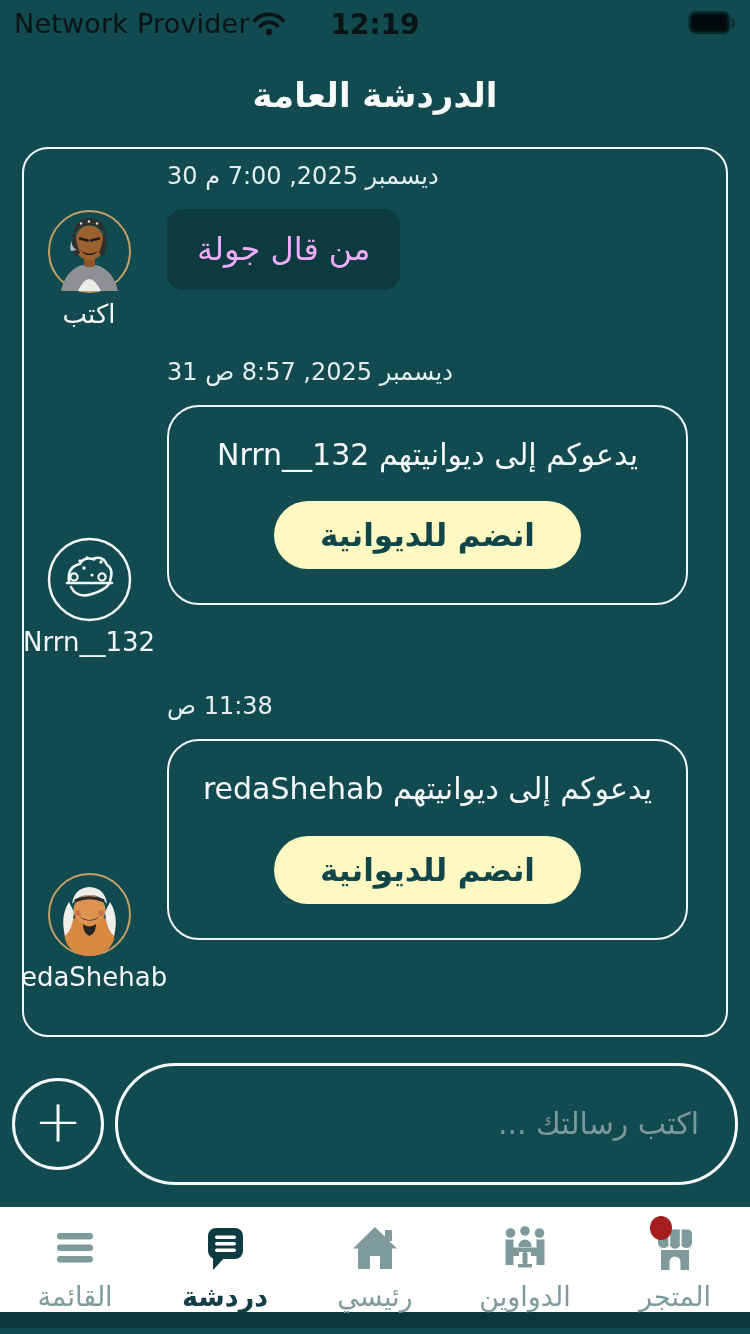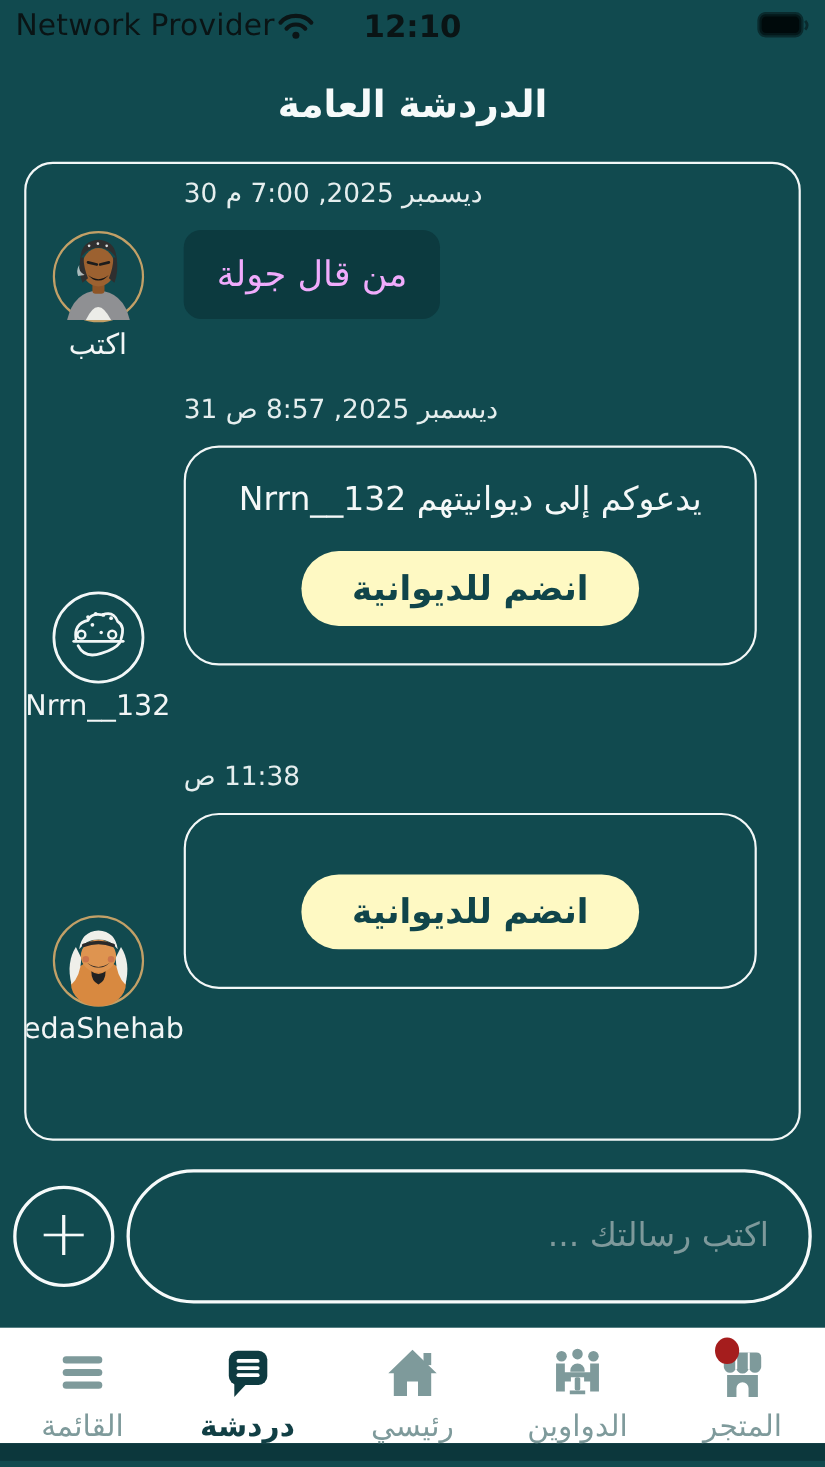--- a/index.html
+++ b/index.html
@@ -113,21 +113,21 @@
 
 <div class="status-bar">
   <div class="sb-left">
     <span class="carrier">Network Provider</span>
     <svg width="34" height="27" viewBox="0 0 34 26">
       <path d="M3 10 A 17 14 0 0 1 31 10" stroke="#0B1516" stroke-width="3.8" fill="none" stroke-linecap="round"></path>
       <path d="M8.5 15.5 A 10.5 9 0 0 1 25.5 15.5" stroke="#0B1516" stroke-width="3.8" fill="none" stroke-linecap="round"></path>
       <circle cx="17" cy="21.5" r="3.2" fill="#0B1516"></circle>
     </svg>
   </div>
-  <span class="sb-time">12:10</span>
+  <span class="sb-time">12:19</span>
   <svg class="battery-icon" width="48" height="26" viewBox="0 0 48 26">
     <rect x="1.5" y="2" width="40" height="21" rx="6.5" fill="#04181A" stroke="#0A2B2E" stroke-width="2"></rect>
     <rect x="4.5" y="5" width="34" height="15" rx="4" fill="#000A0B"></rect>
     <path d="M44 9 q3.5 4 0 8" stroke="#0A2B2E" stroke-width="2.5" fill="none"></path>
   </svg>
 </div>
 
 <h1 class="page-title" dir="rtl">الدردشة العامة</h1>
 
 <div class="chat-panel">
@@ -205,20 +205,21 @@
             <path d="M29 28.5 Q42.5 23 56 28.5" stroke="#2A2A2A" stroke-width="3.2" fill="none" stroke-linecap="round"></path>
             <circle cx="31" cy="41" r="3" fill="#C96F4A" opacity="0.85"></circle>
             <circle cx="54" cy="41" r="3" fill="#C96F4A" opacity="0.85"></circle>
             <path d="M32 44 Q42.5 52 53 44 Q48 49 42.5 48.5 Q37 49 32 44 Z" fill="#222222"></path>
             <path d="M36 52 Q42.5 57 49 52 Q49 61 42.5 64 Q36 61 36 52 Z" fill="#222222"></path>
           </svg>
         </div>
         <div class="username" dir="auto">redaShehab</div>
       </div>
       <div class="invite-card">
+        <div class="invite-text" dir="rtl">يدعوكم إلى ديوانيتهم redaShehab</div>
         <button class="join-btn" dir="rtl">انضم للديوانية</button>
       </div>
     </div>
   </div>
 
 </div>
 
 <div class="composer">
   <button class="add-btn">+</button>
   <div class="input-pill">

